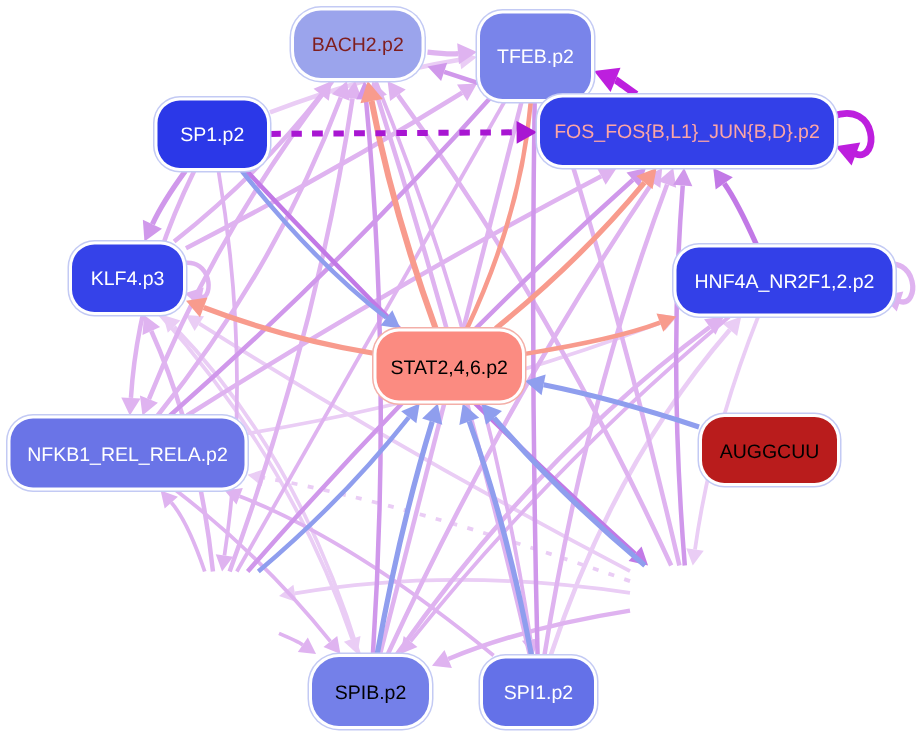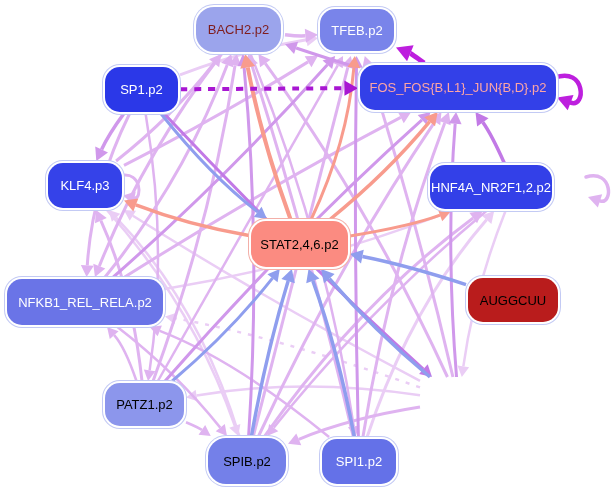--- a/index.html
+++ b/index.html
@@ -250,46 +250,43 @@
       </g>
       <g>
         <polygon points="396,47.386743408837724 413.65567291550394,45.13070398082685 407.05374205627777,61.33763178747785" fill="#BD1FDE"></polygon>
         <path d="M 424.0913094539049 63 Q 410.86 53.44 410.35470748589086 53.23416788415235" fill="none" stroke="#BD1FDE" stroke-width="5" stroke-linecap="butt"></path>
       </g>
     </svg>
   <div id="nodes-layer">
       <div class="node" style="left: 196px; top: 7px; width: 85px; height: 45px; background: rgb(155, 164, 236); color: #7f1d1d; box-shadow: rgb(255, 255, 255) 0px 0px 0px 2px, rgb(195, 202, 244) 0px 0px 0px 3px; border-radius: 18px;">
         <span>BACH2.p2</span>
       </div>
-      <div class="node" style="left: 320px; top: 9px; width: 74px; height: 42px; background: rgb(121, 132, 234); color: rgb(255, 255, 255); box-shadow: rgb(255, 255, 255) 0px 0px 0px 2px, rgb(195, 202, 244) 0px 0px 0px 3px;">
+      <div class="node" style="left: 320px; top: 9px; width: 74px; height: 57px; background: rgb(121, 132, 234); color: rgb(255, 255, 255); box-shadow: rgb(255, 255, 255) 0px 0px 0px 2px, rgb(195, 202, 244) 0px 0px 0px 3px;">
         <span>TFEB.p2</span>
       </div>
       <div class="node" style="left: 105px; top: 67px; width: 73px; height: 45px; background: rgb(43, 56, 232); color: rgb(255, 255, 255); box-shadow: rgb(255, 255, 255) 0px 0px 0px 2px, rgb(195, 202, 244) 0px 0px 0px 3px;">
         <span>SP1.p2</span>
       </div>
       <div class="node" style="left: 360px; top: 65px; width: 196px; height: 45px; background: rgb(51, 64, 232); color: #fca5a5; box-shadow: rgb(255, 255, 255) 0px 0px 0px 2px, rgb(195, 202, 244) 0px 0px 0px 3px;">
         <span>FOS_FOS{B,L1}_JUN{B,D}.p2</span>
       </div>
       <div class="node" style="left: 48px; top: 163px; width: 74px; height: 45px; background: rgb(53, 66, 233); color: rgb(255, 255, 255); box-shadow: rgb(255, 255, 255) 0px 0px 0px 2px, rgb(195, 202, 244) 0px 0px 0px 3px;">
         <span>KLF4.p3</span>
       </div>
-      <div class="node" style="left: 430px; top: 165px; width: 122px; height: 44px; background: rgb(51, 64, 232); color: rgb(255, 255, 255); box-shadow: rgb(255, 255, 255) 0px 0px 0px 2px, rgb(195, 202, 244) 0px 0px 0px 3px;">
+      <div class="node" style="left: 451px; top: 165px; width: 144px; height: 44px; background: rgb(51, 64, 232); color: rgb(255, 255, 255); box-shadow: rgb(255, 255, 255) 0px 0px 0px 2px, rgb(195, 202, 244) 0px 0px 0px 3px;">
         <span>HNF4A_NR2F1,2.p2</span>
       </div>
       <div class="node" style="left: 251px; top: 221px; width: 97px; height: 46px; background: rgb(251, 139, 129); color: rgb(0, 0, 0); box-shadow: rgb(255, 255, 255) 0px 0px 0px 2px, rgb(243, 175, 168) 0px 0px 0px 3px;">
         <span>STAT2,4,6.p2</span>
       </div>
       <div class="node" style="left: 7px; top: 279px; width: 156px; height: 46px; background: rgb(106, 116, 231); color: rgb(255, 255, 255); box-shadow: rgb(255, 255, 255) 0px 0px 0px 2px, rgb(195, 202, 244) 0px 0px 0px 3px;">
         <span>NFKB1_REL_RELA.p2</span>
       </div>
       <div class="node" style="left: 468px; top: 278px; width: 90px; height: 44px; background: #b91c1c; color: rgb(0, 0, 0); box-shadow: rgb(255, 255, 255) 0px 0px 0px 2px, rgb(195, 202, 244) 0px 0px 0px 3px;">
         <span>AUGGCUU</span>
-      </div>
-      <div class="node" style="left: 105px; top: 383px; width: 79px; height: 43px; background: rgb(140, 150, 236); color: rgb(0, 0, 0); box-shadow: rgb(255, 255, 255) 0px 0px 0px 2px, rgb(195, 202, 244) 0px 0px 0px 3px;">
-        <span>PATZ1.p2</span>
       </div>
       <div class="node" style="left: 208px; top: 438px; width: 78px; height: 46px; background: rgb(116, 128, 233); color: rgb(0, 0, 0); box-shadow: rgb(255, 255, 255) 0px 0px 0px 2px, rgb(195, 202, 244) 0px 0px 0px 3px; border-radius: 18px;">
         <span>SPIB.p2</span>
       </div>
       <div class="node" style="left: 322px; top: 439px; width: 74px; height: 45px; background: rgb(100, 113, 232); color: rgb(255, 255, 255); box-shadow: rgb(255, 255, 255) 0px 0px 0px 2px, rgb(195, 202, 244) 0px 0px 0px 3px; align-items: center;">
         <span>SPI1.p2</span>
       </div>
     </div>
 </div>
 

